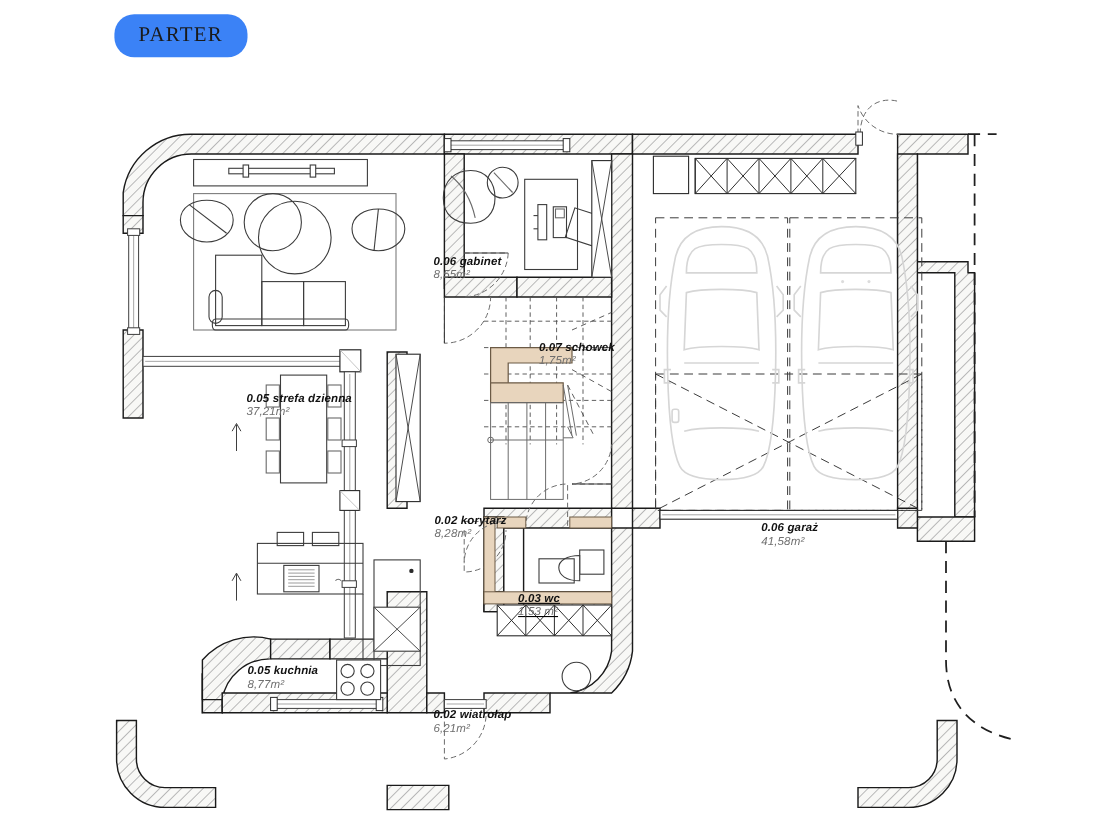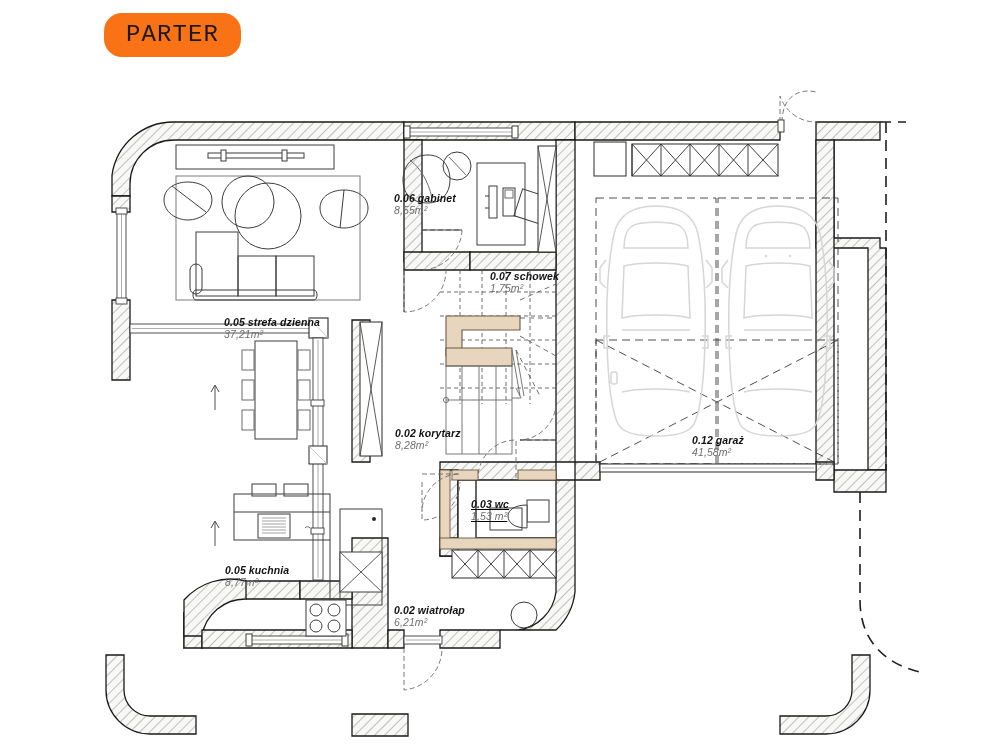--- a/index.html
+++ b/index.html
@@ -14,46 +14,47 @@
   #plan-root {
     position: relative;
     width: 1000px;
     height: 750px;
     background: #ffffff;
   }
   #title-badge {
     position: absolute;
     left: 104px; top: 13px;
     padding: 8px 22px 9px 22px;
-    background: #f97316;
+    background: #3b82f6;
     border-radius: 18px;
-    font-size: 24px;
+    font-size: 19px;
     letter-spacing: 1.1px;
     color: #1a1a1a;
-    font-family: Liberation Mono, monospace;
+    font-family: Liberation Serif, serif;
     white-space: nowrap;
   }
   #plan-svg {
     position: absolute;
     left: 0; top: 0;
     width: 1000px; height: 750px;
   }
   .room-label {
     position: absolute;
     white-space: nowrap;
     font-family: "Liberation Sans", sans-serif;
     line-height: 1.18;
   }
   .room-label .rl-name {
     display: block;
     font-size: 10.5px;
     font-weight: bold;
     font-style: italic;
     color: #111111;
     letter-spacing: 0.1px;
+    margin-top: 40px;
   }
   .room-label .rl-area {
     display: block;
     font-size: 10.5px;
     font-style: italic;
     color: #6e6e6e;
     letter-spacing: 0.1px;
   }
 </style>
 </head>
@@ -484,17 +485,17 @@
   </div>
   <div class="room-label" style="left:394px; top:192px;">
     <span class="rl-name">0.06 gabinet</span>
     <span class="rl-area">8,55m²</span>
   </div>
   <div class="room-label" style="left:490px; top:270px;">
     <span class="rl-name">0.07 schowek</span>
     <span class="rl-area">1,75m²</span>
   </div>
   <div class="room-label" style="left:692px; top:434px;">
-    <span class="rl-name">0.12 garaż</span>
+    <span class="rl-name">0.06 garaż</span>
     <span class="rl-area">41,58m²</span>
   </div>
 
 </div>
 
 </body></html>

